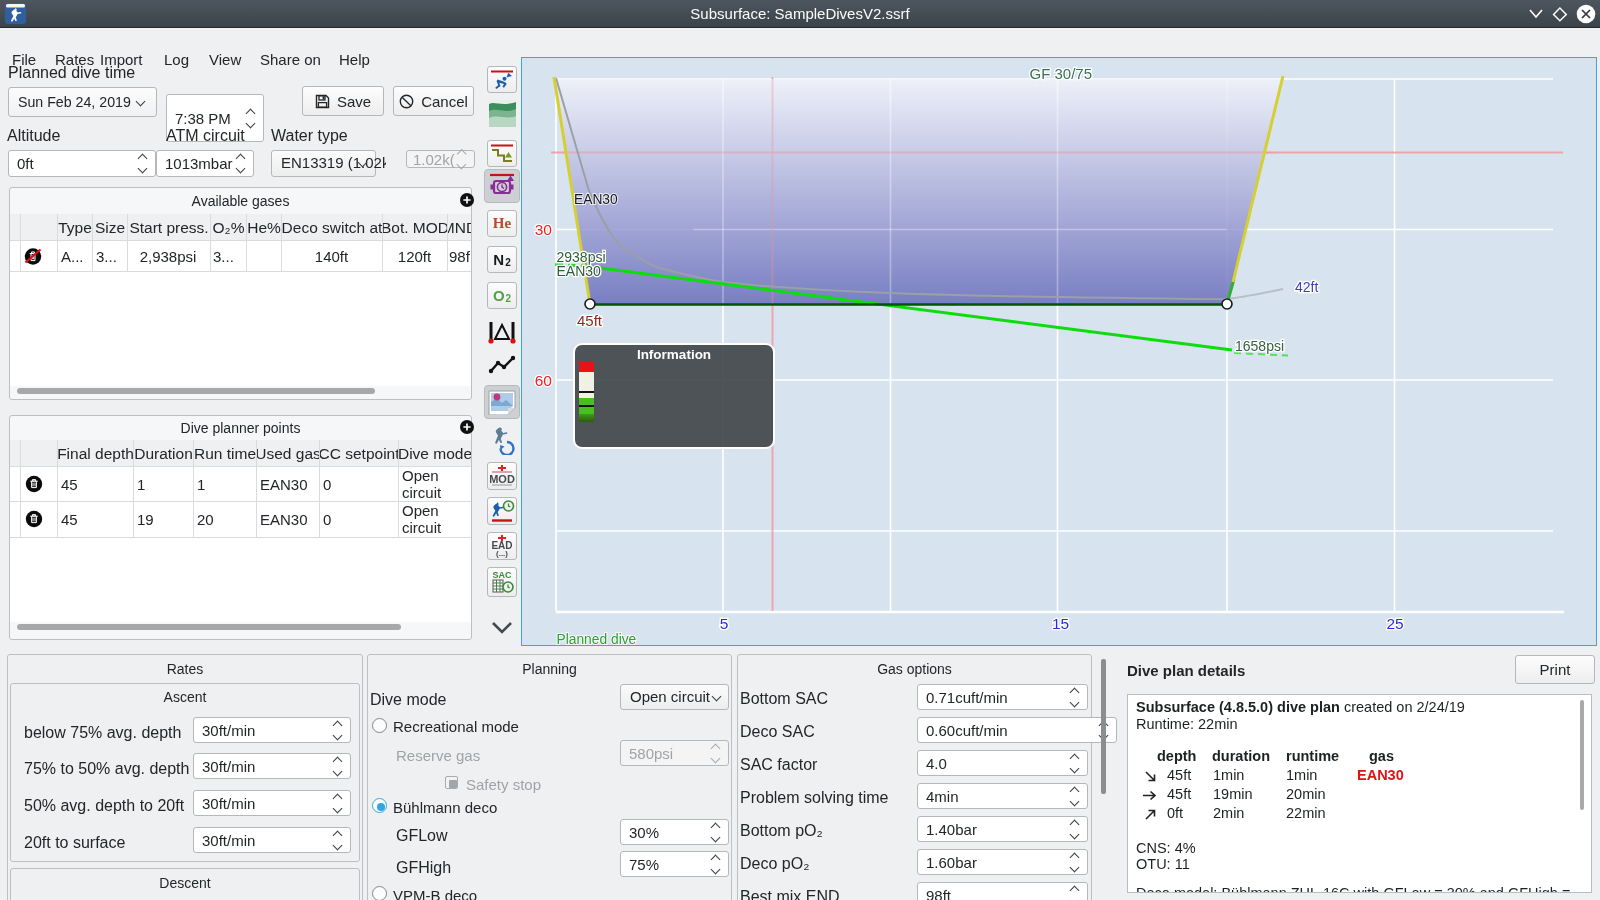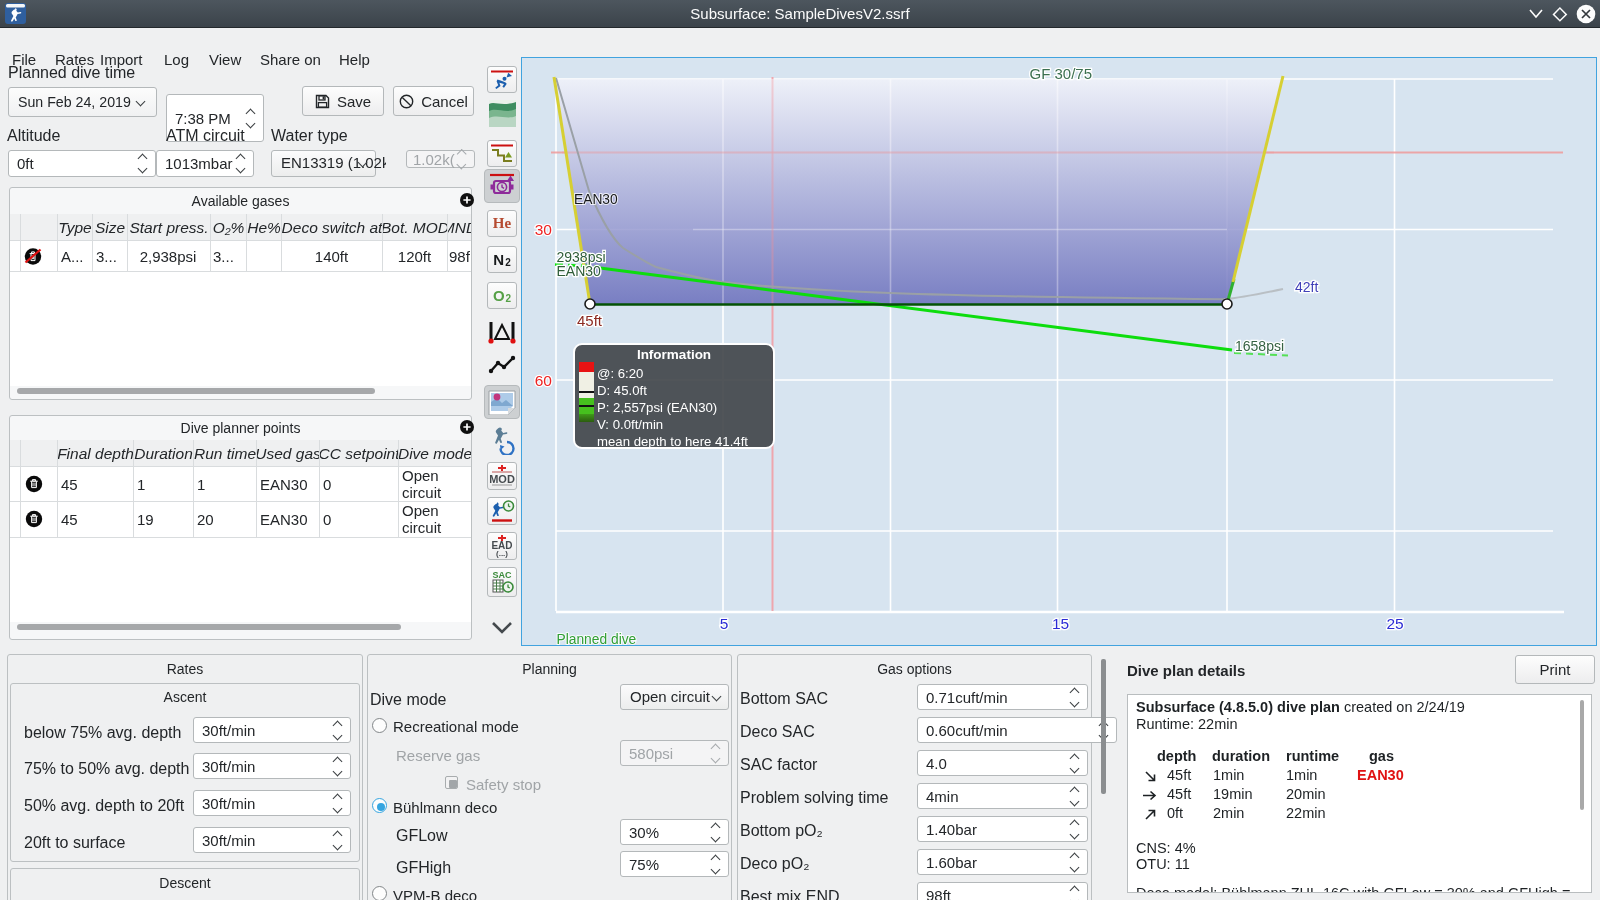--- a/index.html
+++ b/index.html
@@ -15,21 +15,21 @@
 .grp{border:1px solid #bcc0c2;border-radius:3px;}
 .gtitle{font-size:14px;color:#232629;text-align:center;white-space:nowrap;}
 .chev{display:inline-block;width:7px;height:7px;border-right:1.6px solid #3a3e41;border-bottom:1.6px solid #3a3e41;}
 .chev.up{transform:rotate(-135deg);}
 .chev.dn{transform:rotate(45deg);}
 .spinArr{position:absolute;right:9px;top:0;bottom:0;display:flex;flex-direction:column;justify-content:center;gap:3px;align-items:center;}
 .gray{color:#a0a4a7;}
 .grayc .chev{border-color:#a6aaad;}
 .tbl{position:absolute;background:#fff;}
 .tline{position:absolute;background:#d9dcde;}
-.thead{position:absolute;font-size:15.5px;color:#232629;text-align:center;overflow:hidden;white-space:nowrap;display:flex;align-items:center;justify-content:center;font-style:italic;}
+.thead{position:absolute;font-size:15.5px;color:#232629;text-align:center;overflow:hidden;white-space:nowrap;display:flex;align-items:center;justify-content:center;}
 .tcell{position:absolute;font-size:15px;color:#232629;white-space:nowrap;overflow:hidden;display:flex;align-items:center;}
 .scrollh{position:absolute;height:6px;border-radius:3px;background:#a6a8aa;}
 .circicon{position:absolute;border-radius:50%;background:#111;}
 </style></head>
 <body>
 <div class="abs titlebar">
     <div class="abs title">Subsurface: SampleDivesV2.ssrf</div>
 <svg class="abs" style="left:5px;top:3px" width="21" height="21" viewBox="0 0 21 21">
       <rect x="0" y="0" width="21" height="21" rx="3" fill="#2f5f9e"></rect>
       <rect x="1" y="1" width="19" height="3.5" rx="1.5" fill="#f4f6f8"></rect>
@@ -373,21 +373,20 @@
 <div class="abs" style="left:4px;top:17px;width:15px;height:60px">
 <div style="height:10px;background:#e81313"></div>
 <div style="height:19px;background:#f0f0e4"></div>
 <div style="height:2px;background:#111"></div>
 <div style="height:5px;background:#f0f0e4"></div>
 <div style="height:7px;background:#46c01e"></div>
 <div style="height:2px;background:#111"></div>
 <div style="height:7px;background:#46c01e"></div>
 <div style="height:8px;background:linear-gradient(#3f9a19,#2c5c10)"></div>
 </div>
-<div class="abs" style="left:22px;top:20px;color:#fff;font-size:13.2px;line-height:17px;white-space:nowrap">@: 6:20<br>D: 45.0ft<br>P: 2,557psi (EAN30)<br>V: 0.0ft/min<br>mean depth to here 41.4ft</div>
 </div>
 </div>
 
 <div class="abs" id="rates" style="left:0;top:0;width:0;height:0">
 <div class="abs grp" style="left:7px;top:654px;width:356px;height:250px"></div>
 <div class="abs gtitle" style="left:7px;top:661px;width:356px">Rates</div>
 <div class="abs grp" style="left:10px;top:683px;width:350px;height:179px"></div>
 <div class="abs gtitle" style="left:10px;top:689px;width:350px">Ascent</div>
 <div class="abs lbl" style="left:24px;top:724px">below 75% avg. depth</div>
 <div class="abs inp" style="left:193px;top:717px;width:158px;height:26px">

